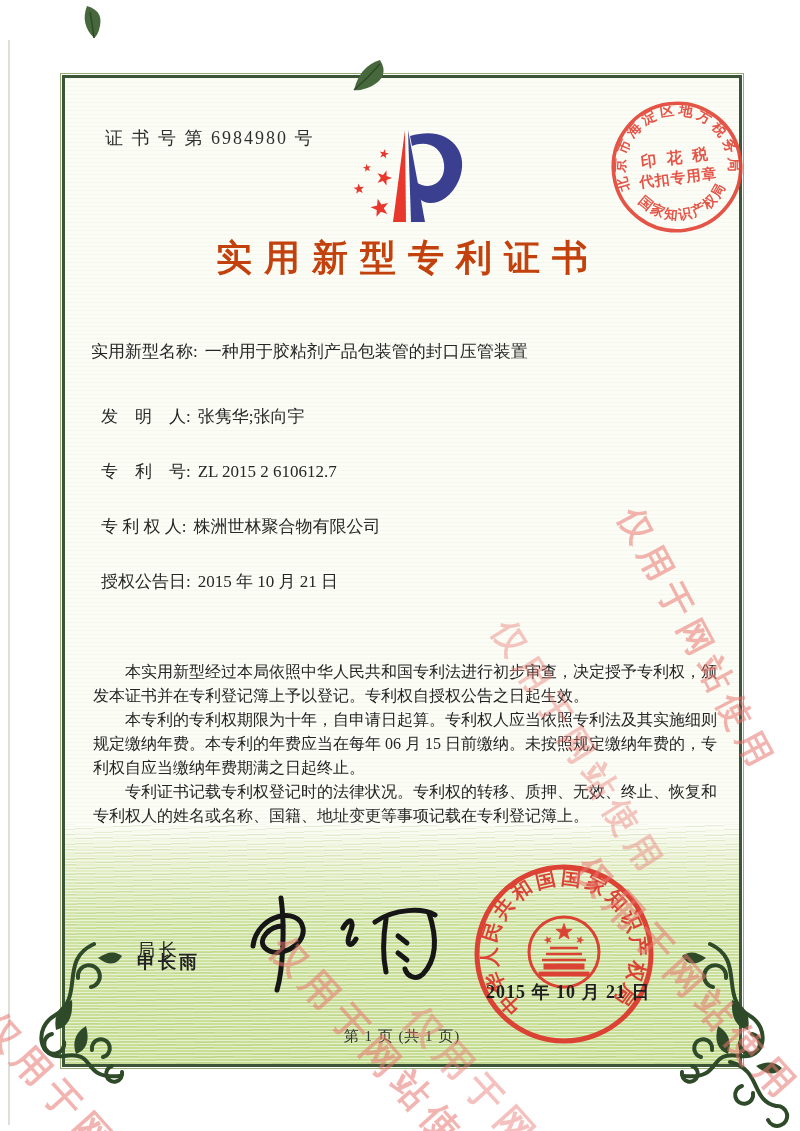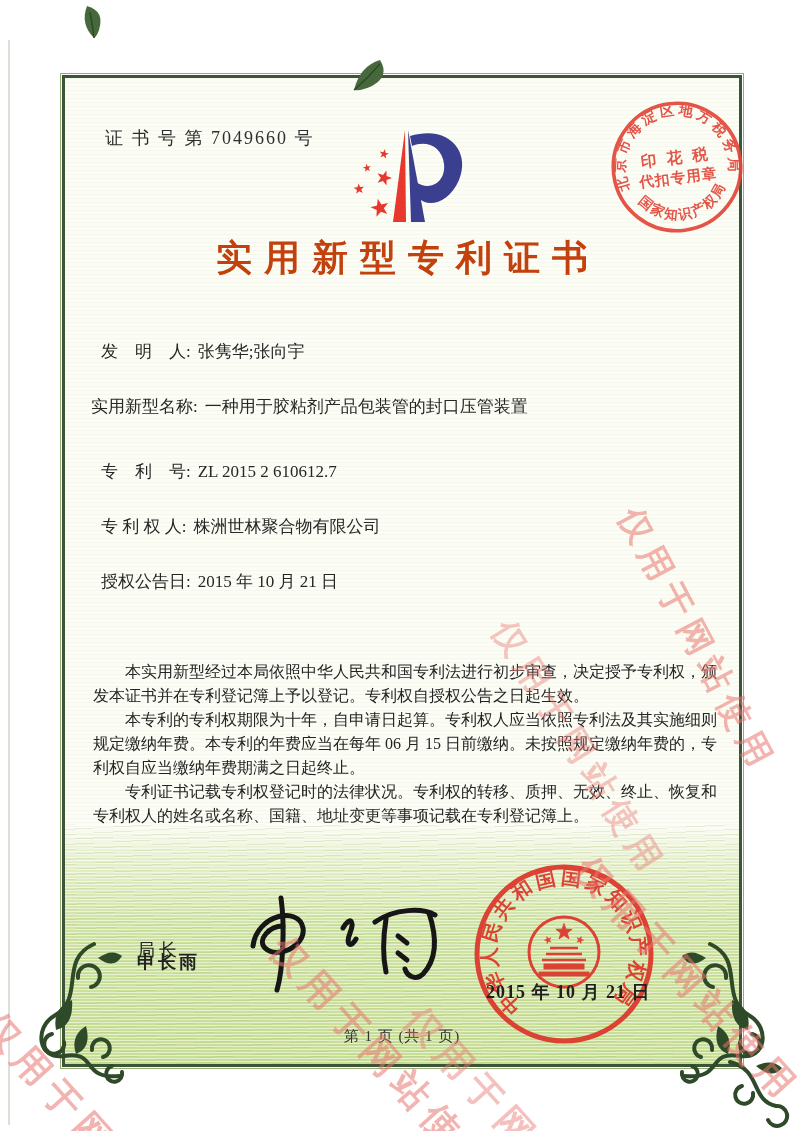--- a/index.html
+++ b/index.html
@@ -105,47 +105,47 @@
   <span class="wm w3">仅用于网站使用</span>
   <span class="wm w4">仅用于网站使用</span>
   <span class="wm w5">仅用于网站使用</span>
   <span class="wm w6">仅用于网站使用</span>
 </div>
 
 <div class="frame">
   <div class="inner-lines"></div>
   <div class="green-band"></div>
 
-  <div class="cert-number">证 书 号 第 7049660 号</div>
+  <div class="cert-number">证 书 号 第 6984980 号</div>
 
   <div class="logo">
     <svg viewBox="0 0 156 118" width="156" height="118">
       <g fill="#e8372c">
         <use href="#star5" transform="translate(57,36) scale(0.50) rotate(12)"></use>
         <use href="#star5" transform="translate(40,50) scale(0.42) rotate(-10)"></use>
         <use href="#star5" transform="translate(57,60) scale(0.80) rotate(18)"></use>
         <use href="#star5" transform="translate(32,71) scale(0.55) rotate(-6)"></use>
         <use href="#star5" transform="translate(53,90) scale(0.95) rotate(-14)"></use>
       </g>
       <path d="M78,12 L66,104 L79,104 Z" fill="#e8372c"></path>
       <path d="M81,12 L98,104 L84,104 Z" fill="#3a3f8f"></path>
       <path d="M83,18 C122,6 144,34 132,62 C122,86 100,90 92,80 L89,64 C103,74 119,64 117,46 C115,28 99,22 85,28 Z" fill="#3a3f8f"></path>
     </svg>
   </div>
 
   <h1 class="title">实用新型专利证书</h1>
 
   <div class="fields">
-    <div class="field">
-      <span class="flabel">发　明　人:</span>
-      <span class="fvalue">张隽华;张向宇</span>
-    </div>
     <div class="field first">
       <span class="flabel">实用新型名称:</span>
       <span class="fvalue">一种用于胶粘剂产品包装管的封口压管装置</span>
+    </div>
+    <div class="field">
+      <span class="flabel">发　明　人:</span>
+      <span class="fvalue">张隽华;张向宇</span>
     </div>
     <div class="field">
       <span class="flabel">专　利　号:</span>
       <span class="fvalue">ZL 2015 2 610612.7</span>
     </div>
     <div class="field">
       <span class="flabel">专 利 权 人:</span>
       <span class="fvalue">株洲世林聚合物有限公司</span>
     </div>
     <div class="field">

